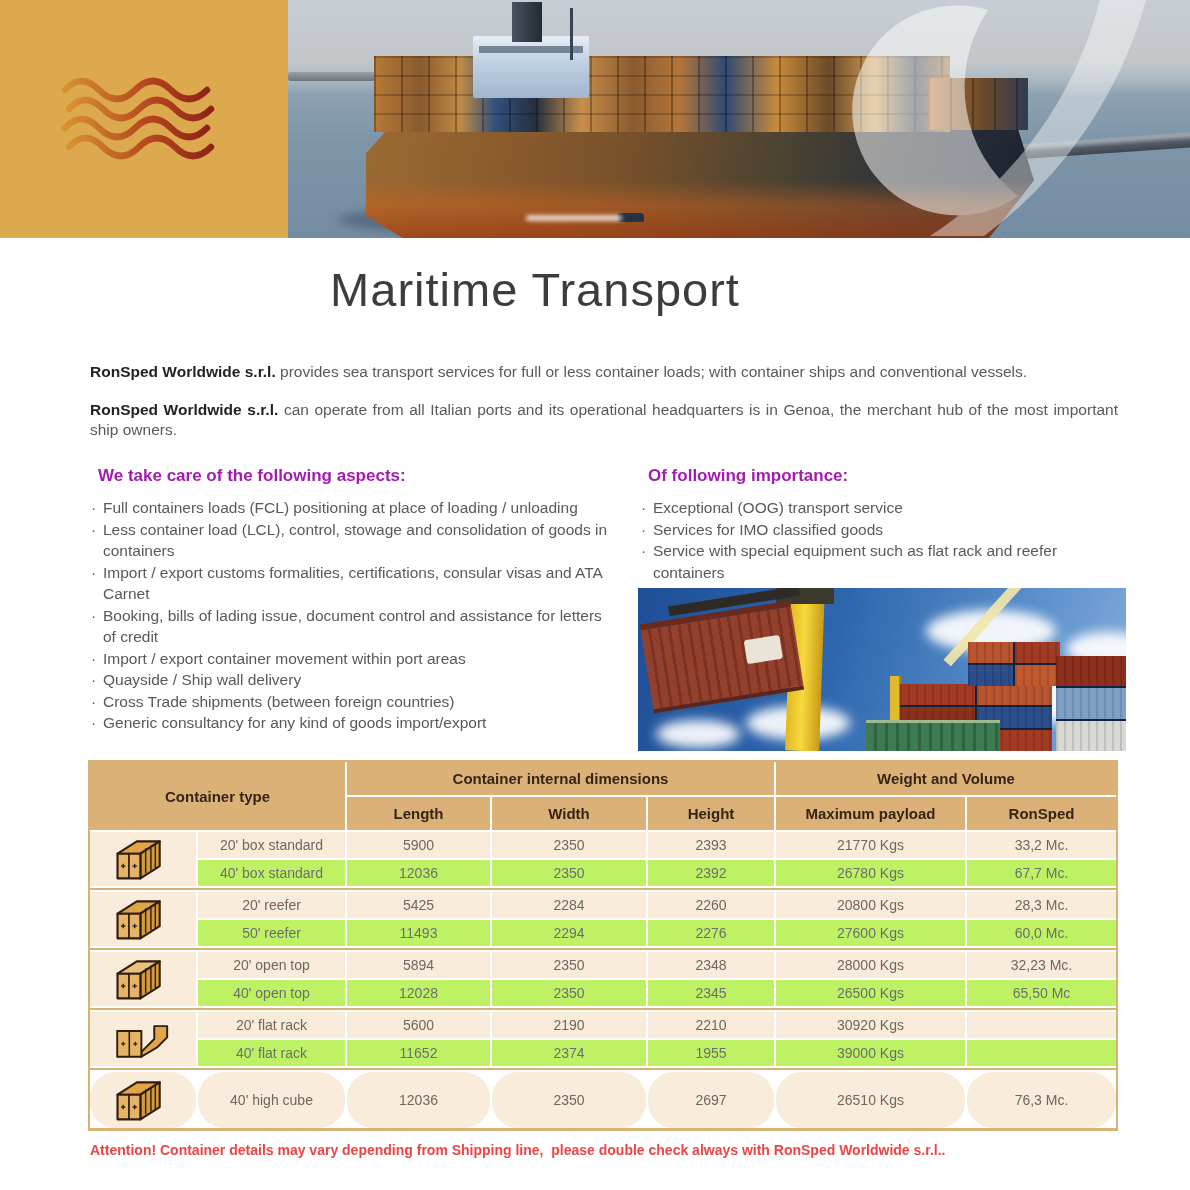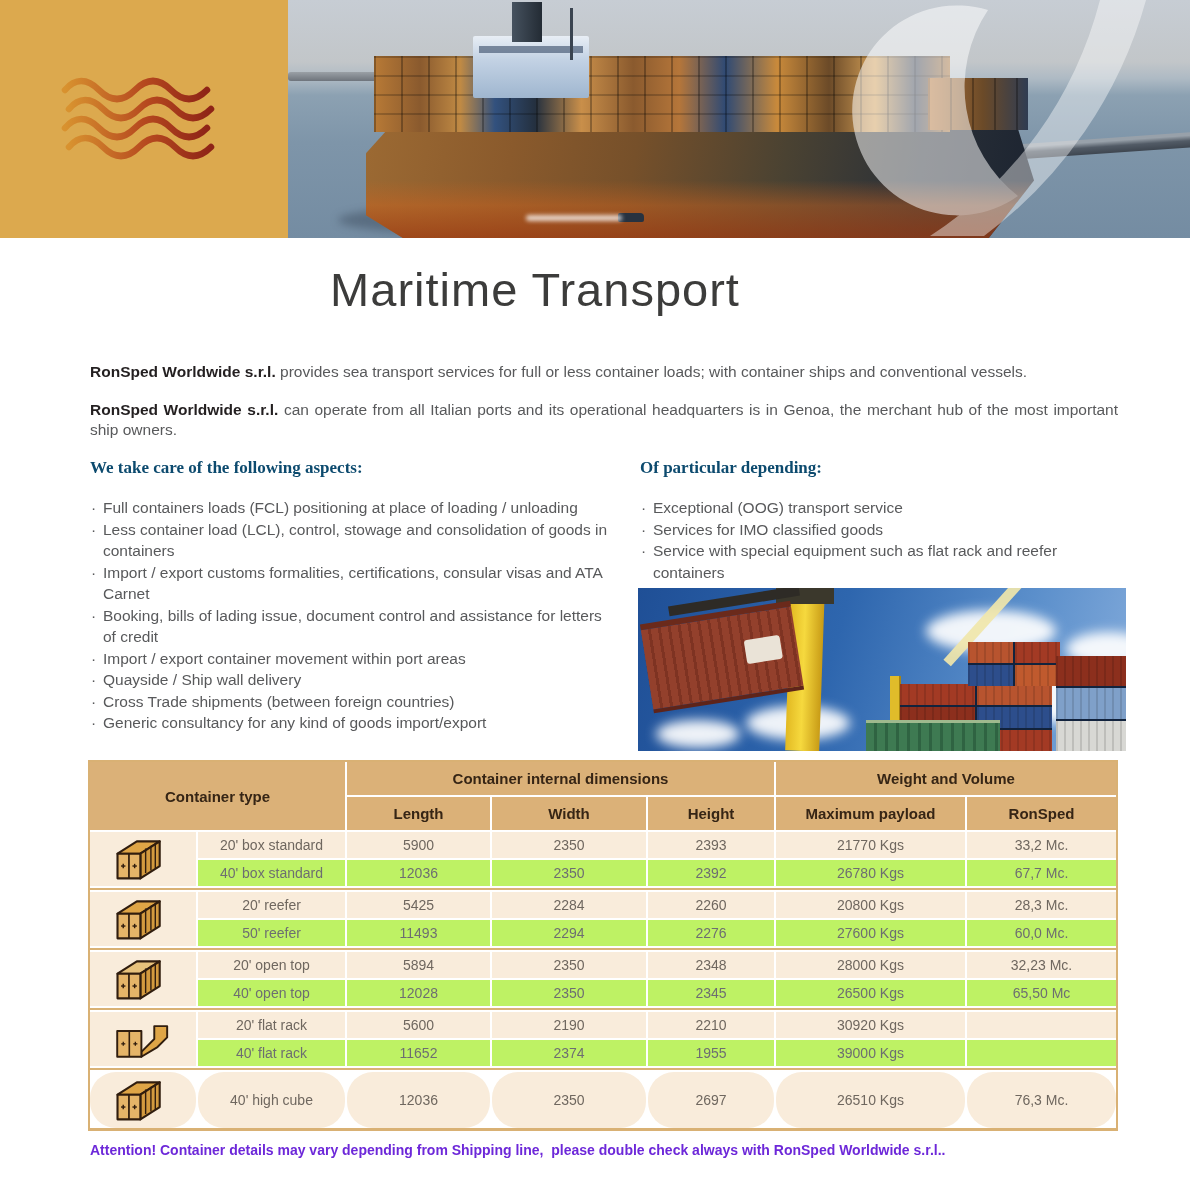--- a/index.html
+++ b/index.html
@@ -35,21 +35,21 @@
   .hero .crescent{position:absolute;right:0;top:0;}
 
   
   .page-title{position:absolute;left:0;top:262px;width:1070px;text-align:center;font-size:47px;font-weight:300;letter-spacing:1px;color:#3C3C3B;margin:0;}
   .para{position:absolute;left:90px;width:1028px;font-size:15.5px;line-height:20px;color:#58595B;margin:0;}
   .para b{color:#231F20;}
   .para1{top:362px;}
   .para2{top:400px;text-align:justify;}
 
   
-  .col-heading{position:absolute;font-size:17px;font-weight:bold;color:#0c4a6e;margin:0;font-family:Liberation Serif, serif;}
+  .col-heading{position:absolute;font-size:17px;font-weight:bold;color:#a21caf;margin:8px;}
   .left-heading{left:90px;top:458px;}
   .right-heading{left:640px;top:458px;}
   ul.blist{position:absolute;list-style:none;margin:0;padding:0;font-size:15.5px;line-height:21.5px;color:#58595B;}
   ul.blist li{position:relative;padding-left:13px;}
   ul.blist li::before{content:"\00B7";position:absolute;left:1px;top:0;color:#58595B;}
   .left-list{left:90px;top:497px;width:525px;}
   .right-list{left:640px;top:497px;width:470px;}
 
   
   .side-photo{position:absolute;left:638px;top:588px;width:488px;height:163px;overflow:hidden;background:linear-gradient(105deg,#1F4F96 0%,#2E66AE 40%,#5B8FCB 75%,#83ABDB 100%);}
@@ -86,21 +86,21 @@
   .ctable .sub{grid-row:2;}
   .ctable .dcell{font-size:14px;height:26px;}
   .ctable .tint{background:#F9ECDB;color:#6F675F;}
   .ctable .plain{background:#bef264;color:#6D6E71;}
   .ctable .icell{grid-column:1;grid-row:span 2;background:#F9ECDB;}
   .ctable .icell1{grid-column:1;grid-row:span 1;background:#F9ECDB;}
   .ctable .gsep{grid-column:1/-1;height:2px;background:#D9B174;}
   .ctable .hccell{height:56px;border-radius:26px;}
 
   
-  .footnote{position:absolute;left:90px;top:1142px;width:1030px;font-size:14px;font-weight:bold;color:#6d28d9;white-space:pre-wrap;margin:0;}
+  .footnote{position:absolute;left:90px;top:1142px;width:1030px;font-size:14px;font-weight:bold;color:#ef4444;white-space:pre-wrap;margin:0;}
 </style>
 </head>
 <body>
 
 <div class="page">
 
   <div class="header">
     <div class="logo-block">
       <svg width="170" height="86" viewBox="0 0 170 86">
         <defs>
@@ -155,21 +155,21 @@
     <li>Full containers loads (FCL) positioning at place of loading / unloading</li>
     <li>Less container load (LCL), control, stowage and consolidation of goods in containers</li>
     <li>Import / export customs formalities, certifications, consular visas and ATA Carnet</li>
     <li>Booking, bills of lading issue, document control and assistance for letters of credit</li>
     <li>Import / export container movement within port areas</li>
     <li>Quayside / Ship wall delivery</li>
     <li>Cross Trade shipments (between foreign countries)</li>
     <li>Generic consultancy for any kind of goods import/export</li>
   </ul>
 
-  <h3 class="col-heading right-heading">Of particular depending:</h3>
+  <h3 class="col-heading right-heading">Of following importance:</h3>
   <ul class="blist right-list">
     <li>Exceptional (OOG) transport service</li>
     <li>Services for IMO classified goods</li>
     <li>Service with special equipment such as flat rack and reefer containers</li>
   </ul>
 
   <div class="side-photo">
     <div class="cloud c1"></div>
     <div class="cloud c2"></div>
     <div class="cloud c3"></div>

